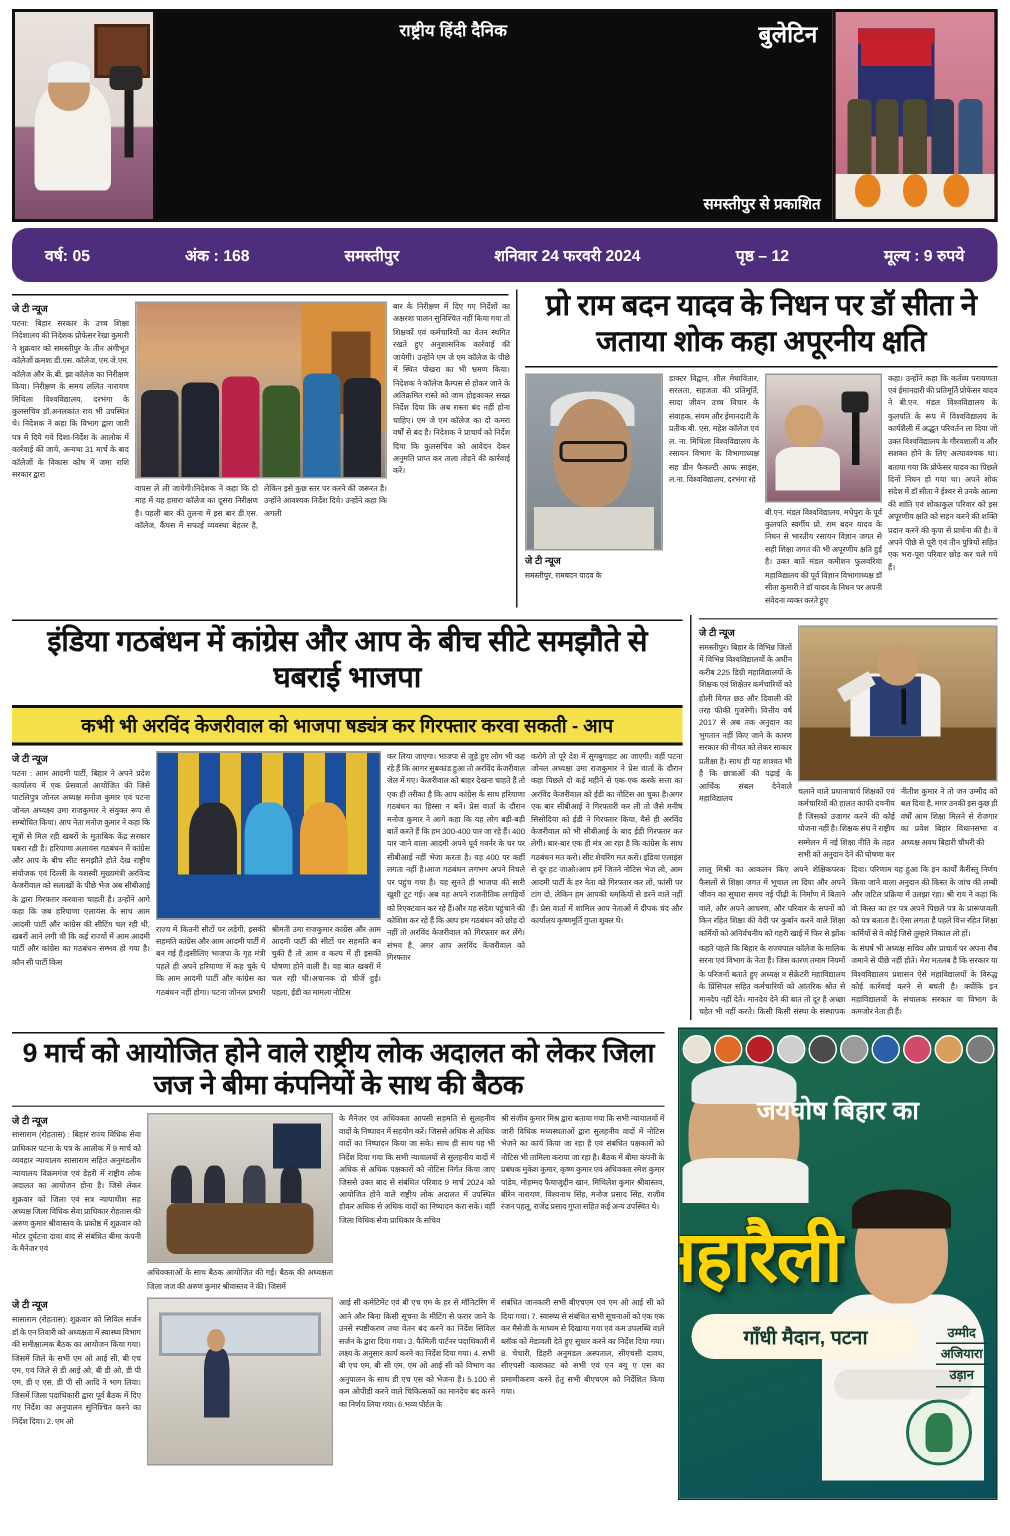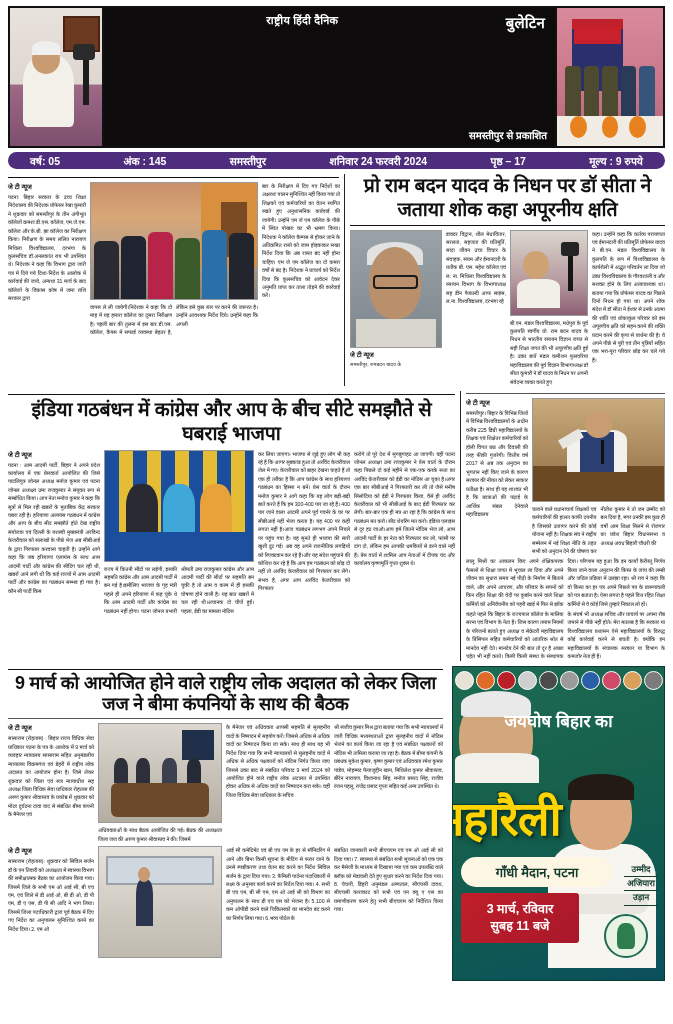--- a/index.html
+++ b/index.html
@@ -55,21 +55,21 @@
   .r-ban2 { position:absolute; left:16%; top:14%; width:44%; height:12%; background:#c9202b; }
   .r-ppl  { position:absolute; bottom:22%; left:8%; width:84%; height:36%; display:flex; gap:3px; }
   .r-ppl i{ flex:1; background:#4d4a30; border-radius:4px 4px 0 0; display:block; }
   .r-ppl i:nth-child(4){ background:#2b3a57; }
   .r-ppl i:nth-child(5){ background:#35557d; }
   .r-tbl  { position:absolute; bottom:0; left:0; right:0; height:22%; background:#f0ece4; }
   .r-fl   { position:absolute; bottom:6%; width:16%; height:16%; background:#e8821f; border-radius:50%; }
 
   
   .infobar {
-    margin-top:4px; height:17px; background:#4e2d7c; border-radius:11px;
+    margin-top:4px; height:36px; background:#4e2d7c; border-radius:11px;
     display:flex; align-items:center; justify-content:space-between;
     padding: 0 22px; color:#ffffff; font-size:10.5px; font-weight:bold;
   }
   .infobar span { white-space:nowrap; }
 
   
   .hl {
     text-align:center; font-weight:bold; color:#111;
     line-height:1.22; letter-spacing:-.2px;
   }
@@ -288,24 +288,24 @@
       </div>
       <div class="r-tbl"></div>
       <div class="r-fl" style="left:12%"></div>
       <div class="r-fl" style="left:42%"></div>
       <div class="r-fl" style="left:68%"></div>
     </div>
   </div>
 
   <div class="infobar">
     <span>वर्ष:  05</span>
-    <span>अंक : 145</span>
+    <span>अंक : 168</span>
     <span>समस्तीपुर</span>
     <span>शनिवार 24 फरवरी  2024</span>
-    <span>पृष्ठ – 17</span>
+    <span>पृष्ठ – 12</span>
     <span>मूल्य : 9 रुपये</span>
   </div>
 
   <div class="top-zone">
 
     <div class="tz-left">
       <div class="rule"></div>
       <div class="story-cols">
         <div class="sc" style="flex:0 0 78px">
           <div class="byline">जे टी न्यूज</div>
@@ -363,20 +363,21 @@
         </div>
       </div>
     </div>
   </div>
 
   <div class="mid-zone">
 
     <div class="mz-left">
       <div class="rule"></div>
       <div class="hl hl-xl">इंडिया गठबंधन में कांग्रेस और आप के बीच सीटे समझौते से घबराई भाजपा</div>
+      <div class="banner-yellow">कभी भी अरविंद केजरीवाल को भाजपा षड्यंत्र कर गिरफ्तार करवा सकती - आप</div>
       <div class="story-cols" style="margin-top:4px">
         <div class="sc" style="flex:0 0 92px">
           <div class="byline">जे टी न्यूज</div>
           <div class="body-col">पटना : आम आदमी पार्टी, बिहार ने अपने प्रदेश कार्यालय में एक प्रेसवार्ता आयोजित की जिसे पाटलिपुत्र जोनल अध्यक्ष मनोज कुमार एवं पटना जोनल अध्यक्ष्य उमा राजकुमार ने संयुक्त रूप से सम्बोधित किया। आप नेता मनोज कुमार ने कहा कि सूत्रों से मिल रही खबरों के मुताबिक केंद्र सरकार घबरा रही है। हरियाणा अलायंस गठबंधन में कांग्रेस और आप के बीच सीट समझौते होते देख राष्ट्रीय संयोजक एवं दिल्ली के यशस्वी मुख्यमंत्री अरविन्द केजरीवाल को सलाखों के पीछे भेज अब सीबीआई के द्वारा गिरफ्तार करवाना चाहती है। उन्होंने आगे कहा कि जब हरियाणा एलायंस के साथ आम आदमी पार्टी और कांग्रेस की सीटिंग चल रही थी, खबरों आने लगी थी कि कई राज्यों में आम आदमी पार्टी और कांग्रेस का गठबंधन सम्भव हो गया है। कौन सी पार्टी किस</div>
         </div>
         <div class="sc" style="flex:0 0 150px">
           <div class="ph ph-press">
             <div class="back"></div>
             <div class="pp a"></div>
               <div class="pp b"></div>
@@ -499,24 +500,20 @@
           <div class="t-head"></div>
           <div class="t-hair"></div>
           <div class="t-arm"></div>
         </div>
 
         <div class="ad-jay">जयघोष बिहार का</div>
         <div class="ad-t2">महारैली</div>
 
         <div class="ad-venue">गाँधी मैदान, पटना</div>
 
-        <div class="ad-when">
-          <span>3 मार्च, रविवार</span>
-          <span>सुबह 11 बजे</span>
-        </div>
 
         <div class="ad-slog">
           <div>उम्मीद</div>
           <div>अजियारा</div>
           <div>उड़ान</div>
         </div>
 
         <div class="ad-logo">
           <div class="lamp"></div>
         </div>

